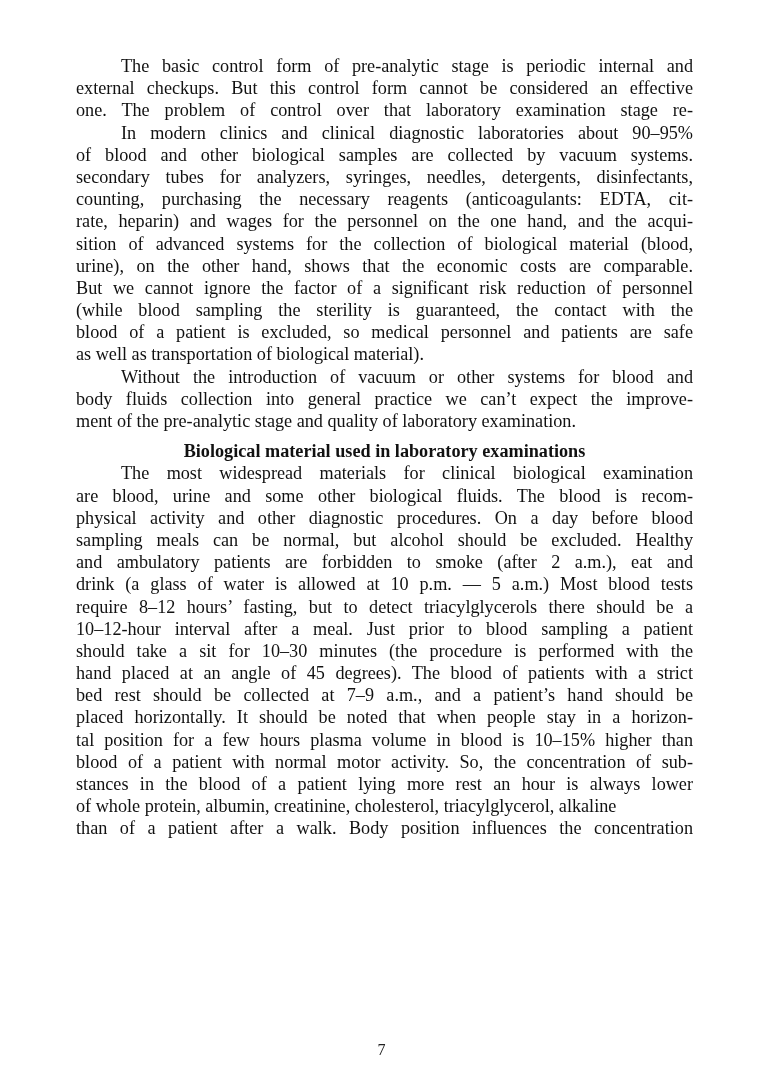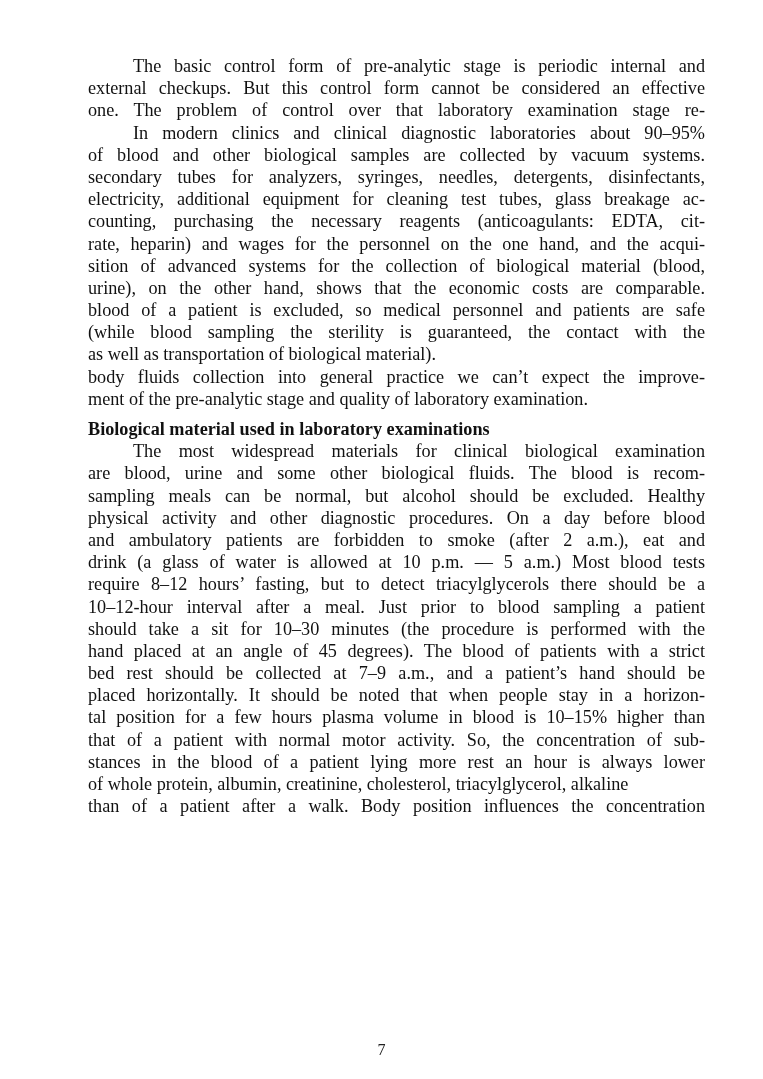--- a/index.html
+++ b/index.html
@@ -10,21 +10,21 @@
     body {
       width: 763px;
       height: 1079px;
       position: relative;
       overflow: hidden;
       font-family: "Liberation Serif", "DejaVu Serif", serif;
       color: #111111;
     }
     .page {
       position: absolute;
-      left: 88px;
+      left: 76px;
       top: 55px;
       width: 617px;
     }
     .para {
       margin: 0;
     }
     .line {
       display: block;
       font-size: 18.2px;
       line-height: 22.2px;
@@ -45,20 +45,21 @@
       padding-left: 45px;
       width: calc(100% - 45px);
     }
     .line.last > span.t {
       text-align-last: left;
     }
     .heading {
       font-size: 18.2px;
       line-height: 22.2px;
       font-weight: bold;
+      text-align: center;
       margin: 8px 0 0 0;
       height: 22.2px;
     }
     .page-number {
       position: absolute;
       left: 0;
       width: 763px;
       top: 1040px;
       text-align: center;
       font-size: 16px;
@@ -73,51 +74,52 @@
   <div id="paras">
       <div class="para">
         <div class="line indent"><span class="t">The basic control form of pre-analytic stage is periodic internal and</span></div>
         <div class="line"><span class="t">external checkups. But this control form cannot be considered an effective</span></div>
         <div class="line"><span class="t">one. The problem of control over that laboratory examination stage re-</span></div>
       </div>
       <div class="para">
         <div class="line indent"><span class="t">In modern clinics and clinical diagnostic laboratories about 90–95%</span></div>
         <div class="line"><span class="t">of blood and other biological samples are collected by vacuum systems.</span></div>
         <div class="line"><span class="t">secondary tubes for analyzers, syringes, needles, detergents, disinfectants,</span></div>
-        <div class="line"><span class="t">electricity, additional equipment for cleaning test tubes, glass breakage ac-</span></div>
         <div class="line"><span class="t">counting, purchasing the necessary reagents (anticoagulants: EDTA, cit-</span></div>
         <div class="line"><span class="t">rate, heparin) and wages for the personnel on the one hand, and the acqui-</span></div>
         <div class="line"><span class="t">sition of advanced systems for the collection of biological material (blood,</span></div>
         <div class="line"><span class="t">urine), on the other hand, shows that the economic costs are comparable.</span></div>
+        <div class="line"><span class="t">But we cannot ignore the factor of a significant risk reduction of personnel</span></div>
+        <div class="line"><span class="t">(while blood sampling the sterility is guaranteed, the contact with the</span></div>
         <div class="line"><span class="t">blood of a patient is excluded, so medical personnel and patients are safe</span></div>
-        <div class="line"><span class="t">(while blood sampling the sterility is guaranteed, the contact with the</span></div>
         <div class="line last"><span class="t">as well as transportation of biological material).</span></div>
       </div>
       <div class="para">
+        <div class="line indent"><span class="t">Without the introduction of vacuum or other systems for blood and</span></div>
         <div class="line"><span class="t">body fluids collection into general practice we can’t expect the improve-</span></div>
         <div class="line last"><span class="t">ment of the pre-analytic stage and quality of laboratory examination.</span></div>
       </div>
     </div>
   <div class="heading">Biological material used in laboratory examinations</div>
   <div id="section-paras">
       <div class="para">
         <div class="line indent"><span class="t">The most widespread materials for clinical biological examination</span></div>
         <div class="line"><span class="t">are blood, urine and some other biological fluids. The blood is recom-</span></div>
+        <div class="line"><span class="t">physical activity and other diagnostic procedures. On a day before blood</span></div>
         <div class="line"><span class="t">sampling meals can be normal, but alcohol should be excluded. Healthy</span></div>
-        <div class="line"><span class="t">physical activity and other diagnostic procedures. On a day before blood</span></div>
         <div class="line"><span class="t">and ambulatory patients are forbidden to smoke (after 2 a.m.), eat and</span></div>
         <div class="line"><span class="t">drink (a glass of water is allowed at 10 p.m. — 5 a.m.) Most blood tests</span></div>
         <div class="line"><span class="t">require 8–12 hours’ fasting, but to detect triacylglycerols there should be a</span></div>
         <div class="line"><span class="t">10–12-hour interval after a meal. Just prior to blood sampling a patient</span></div>
         <div class="line"><span class="t">should take a sit for 10–30 minutes (the procedure is performed with the</span></div>
         <div class="line"><span class="t">hand placed at an angle of 45 degrees). The blood of patients with a strict</span></div>
         <div class="line"><span class="t">bed rest should be collected at 7–9 a.m., and a patient’s hand should be</span></div>
         <div class="line"><span class="t">placed horizontally. It should be noted that when people stay in a horizon-</span></div>
         <div class="line"><span class="t">tal position for a few hours plasma volume in blood is 10–15% higher than</span></div>
-        <div class="line"><span class="t">that of a patient with normal motor activity. So, the concentration of sub-</span></div>
+        <div class="line"><span class="t">blood of a patient with normal motor activity. So, the concentration of sub-</span></div>
         <div class="line"><span class="t">stances in the blood of a patient lying more rest an hour is always lower</span></div>
         <div class="line last"><span class="t">of whole protein, albumin, creatinine, cholesterol, triacylglycerol, alkaline</span></div>
         <div class="line"><span class="t">than of a patient after a walk.  Body position influences the concentration</span></div>
       </div>
     </div>
 </div>
 
 <div class="page-number">7</div>
 
 </body></html>

